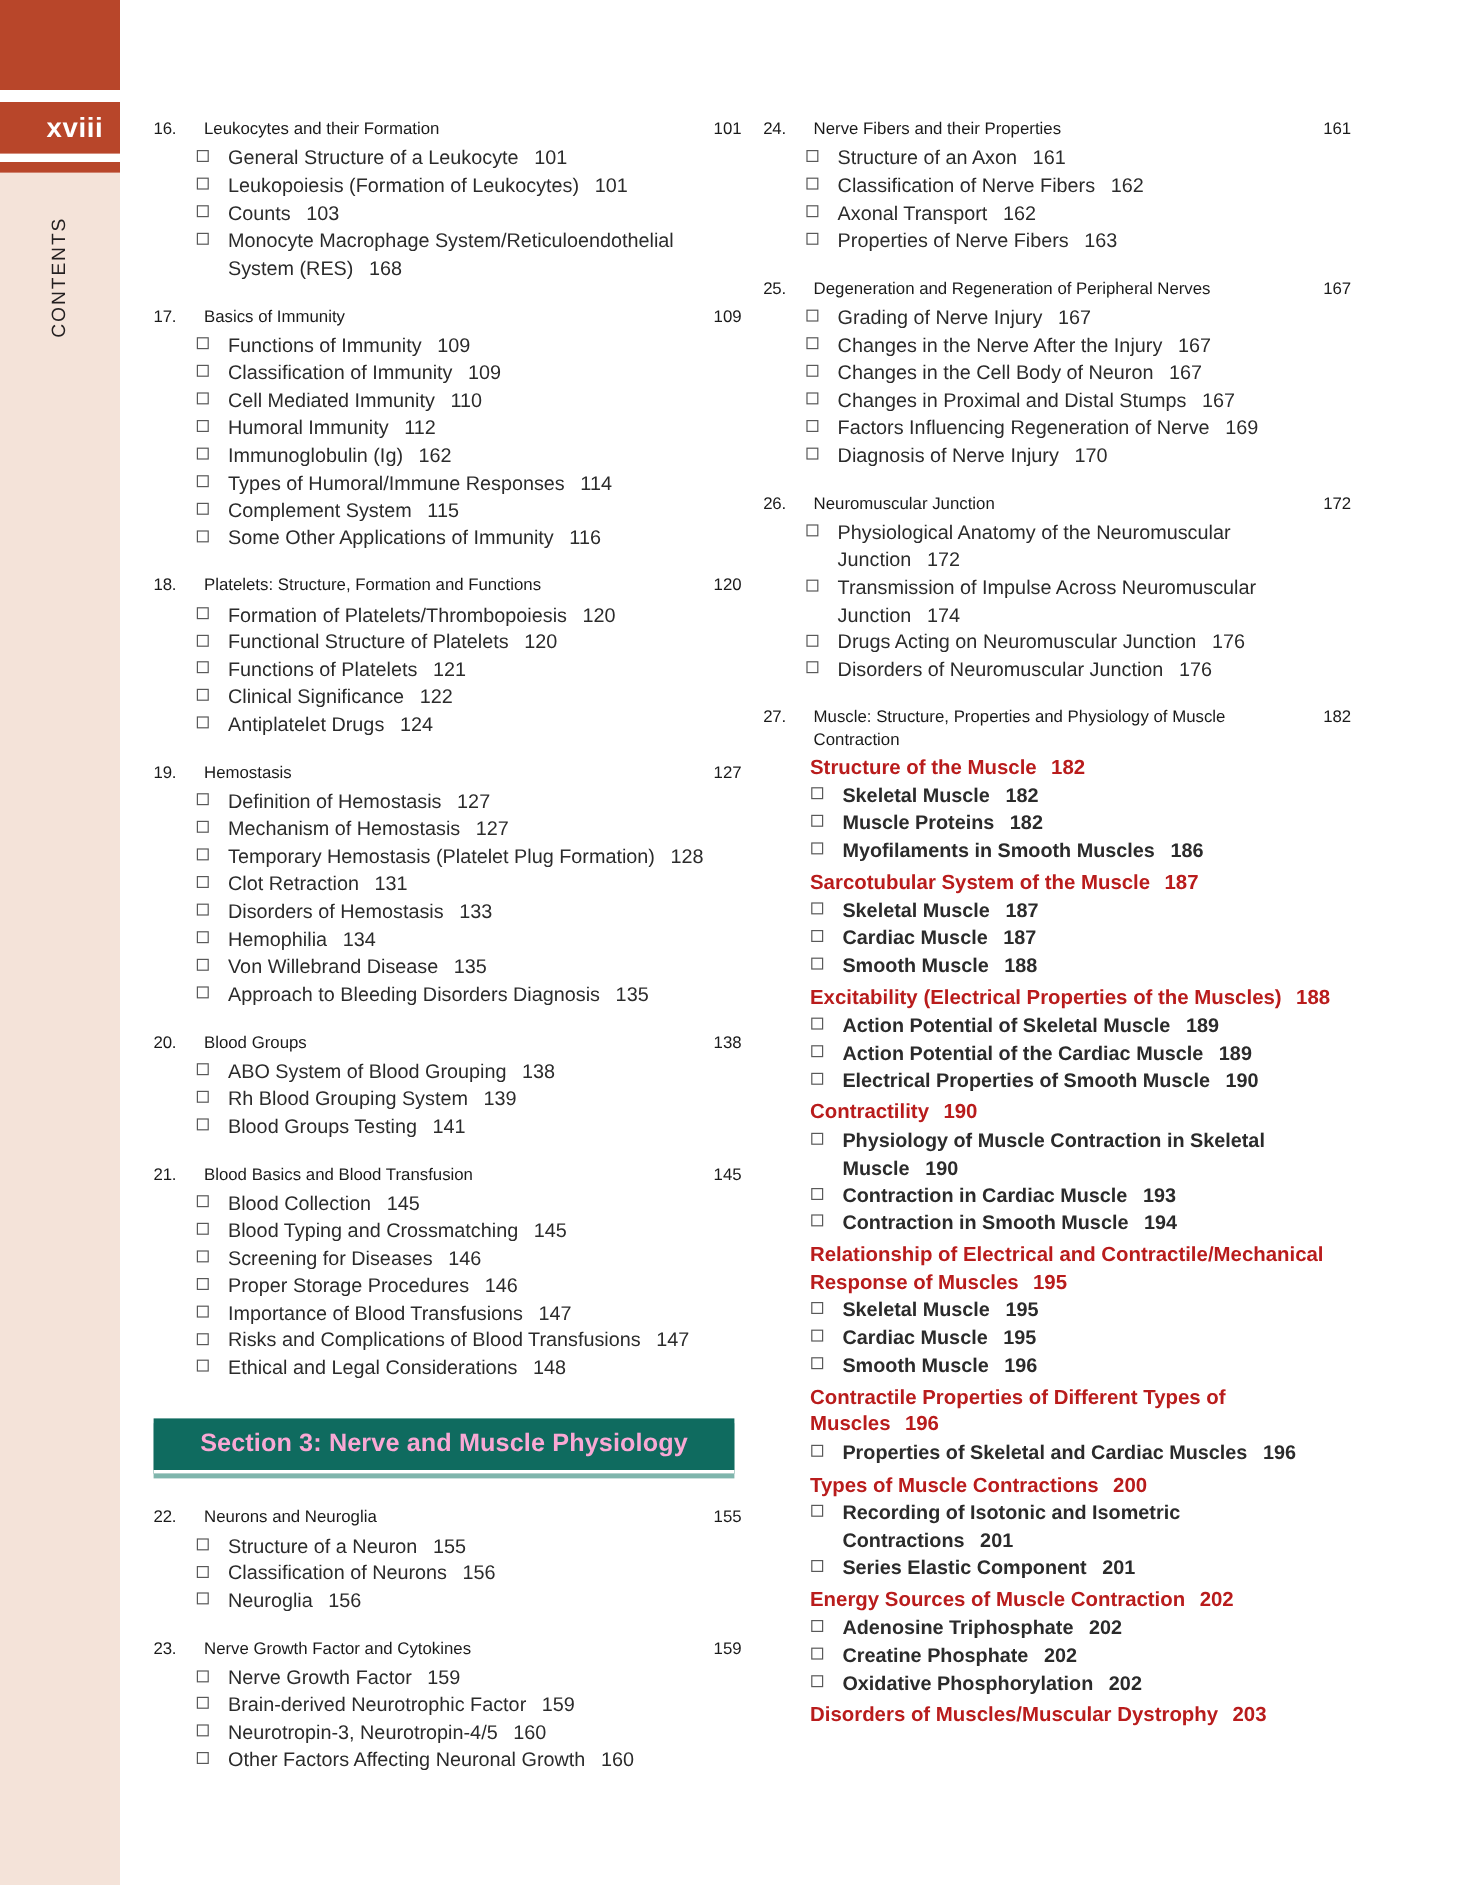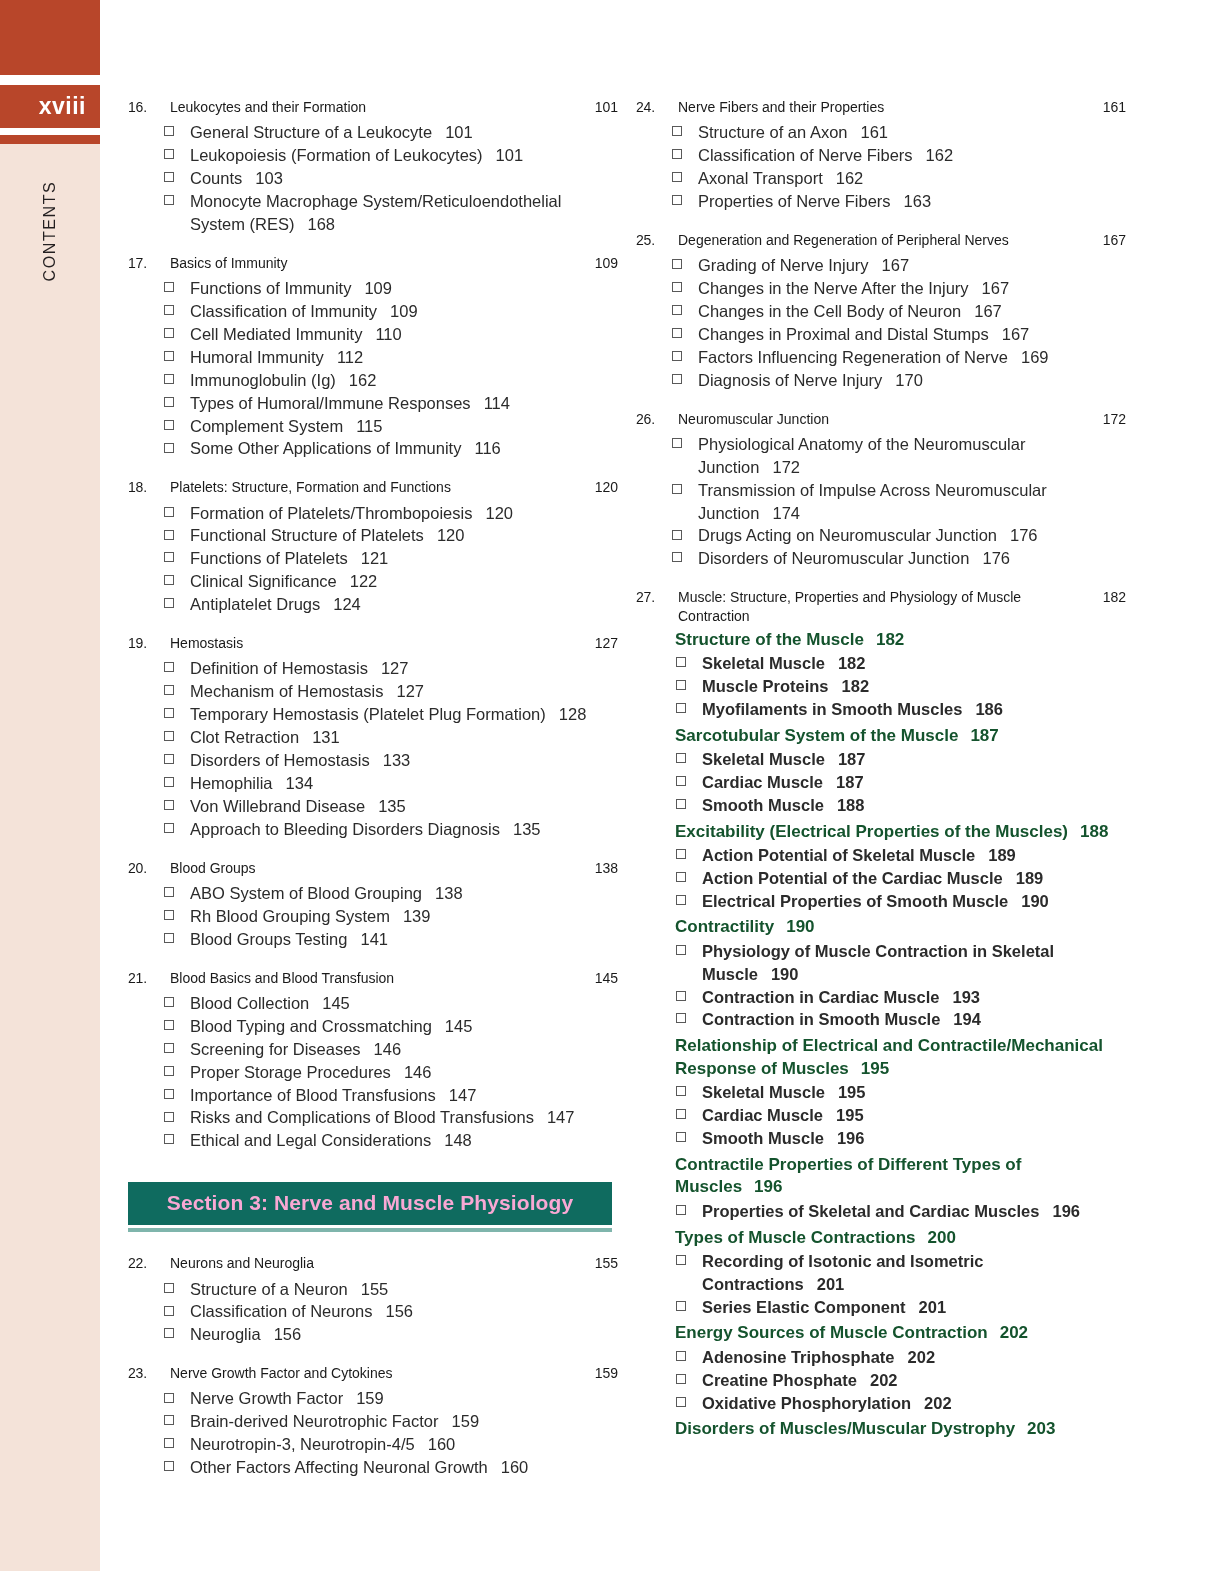--- a/index.html
+++ b/index.html
@@ -175,21 +175,21 @@
   .sub-page {
     padding-left: 13px;
     white-space: nowrap;
   }
 
   
   .subhead {
     font-weight: bold;
     font-size: 17px;
     line-height: 1.33;
-    color: #14532d;
+    color: #b91c1c;
     margin: 4px 0 1px 0;
     padding-left: 39px;
   }
   .subhead .sh-page { padding-left: 12px; }
 
   .sublist-tight {
     margin-top: 0;
     font-weight: bold;
   }
   .sublist-tight .bullet { padding-left: 40px; }

